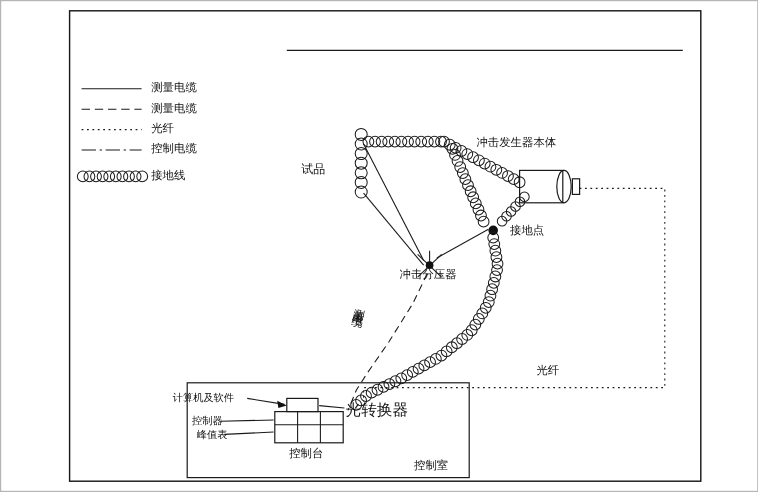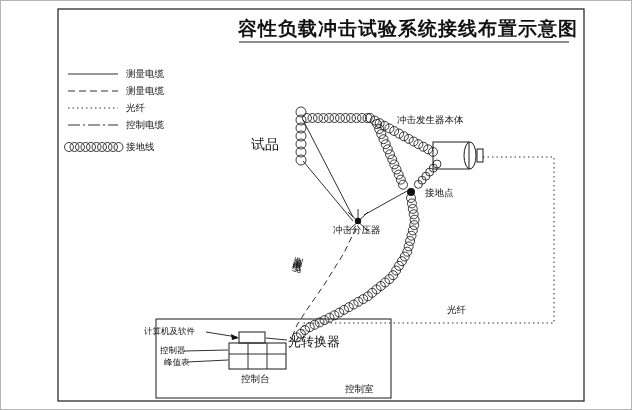--- a/index.html
+++ b/index.html
@@ -9,21 +9,21 @@
     font-family:"Liberation Sans","DejaVu Sans",sans-serif;color:#111;
   }
   .stage svg{position:absolute;left:0;top:0;}
   svg line, svg polyline, svg rect, svg ellipse{stroke:#1a1a1a;fill:none;stroke-width:1;}
   svg rect.frame{stroke-width:1.2;}
   svg .thin{stroke-width:0.9;}
   svg .fill{fill:#111;stroke:none;}
   #coil-layer circle{fill:none;stroke:#1a1a1a;stroke-width:0.85;}
   .lbl{position:absolute;line-height:1.15;white-space:nowrap;color:#111;}
   .title{font-size:19px;font-weight:bold;letter-spacing:1px;text-align:center;width:332px;}
-  .s10{font-size:14px;}
+  .s10{font-size:10px;}
   .s9{font-size:9.5px;}
   .s8{font-size:8.5px;}
   .s7{font-size:13px;}
   .vert{writing-mode:vertical-rl;text-orientation:upright;letter-spacing:2px;
         transform:rotate(13deg);transform-origin:top center;}
 </style>
 </head>
 <body>
 
 <div class="stage">
@@ -176,21 +176,20 @@
         <circle cx="84.5" cy="146.0" r="4.5"></circle>
         <circle cx="90.0" cy="146.0" r="4.5"></circle>
         <circle cx="95.5" cy="146.0" r="4.5"></circle>
         <circle cx="101.0" cy="146.0" r="4.5"></circle>
         <circle cx="106.5" cy="146.0" r="4.5"></circle>
         <circle cx="112.0" cy="146.0" r="4.5"></circle>
         <circle cx="117.5" cy="146.0" r="4.5"></circle>
       </g>
   </svg>
 
-  <div class="lbl title" style="left:237px;top:17px">容性负载冲击试验系统接线布置示意图</div>
 
   <div class="lbl s9" style="left:125px;top:68px">测量电缆</div>
   <div class="lbl s9" style="left:125px;top:85px">测量电缆</div>
   <div class="lbl s9" style="left:125px;top:102px">光纤</div>
   <div class="lbl s9" style="left:125px;top:119px">控制电缆</div>
   <div class="lbl s9" style="left:125px;top:141px">接地线</div>
 
   <div class="lbl s10" style="left:250px;top:135px">试品</div>
   <div class="lbl s9" style="left:396px;top:114px">冲击发生器本体</div>
   <div class="lbl s9" style="left:424px;top:187px">接地点</div>

